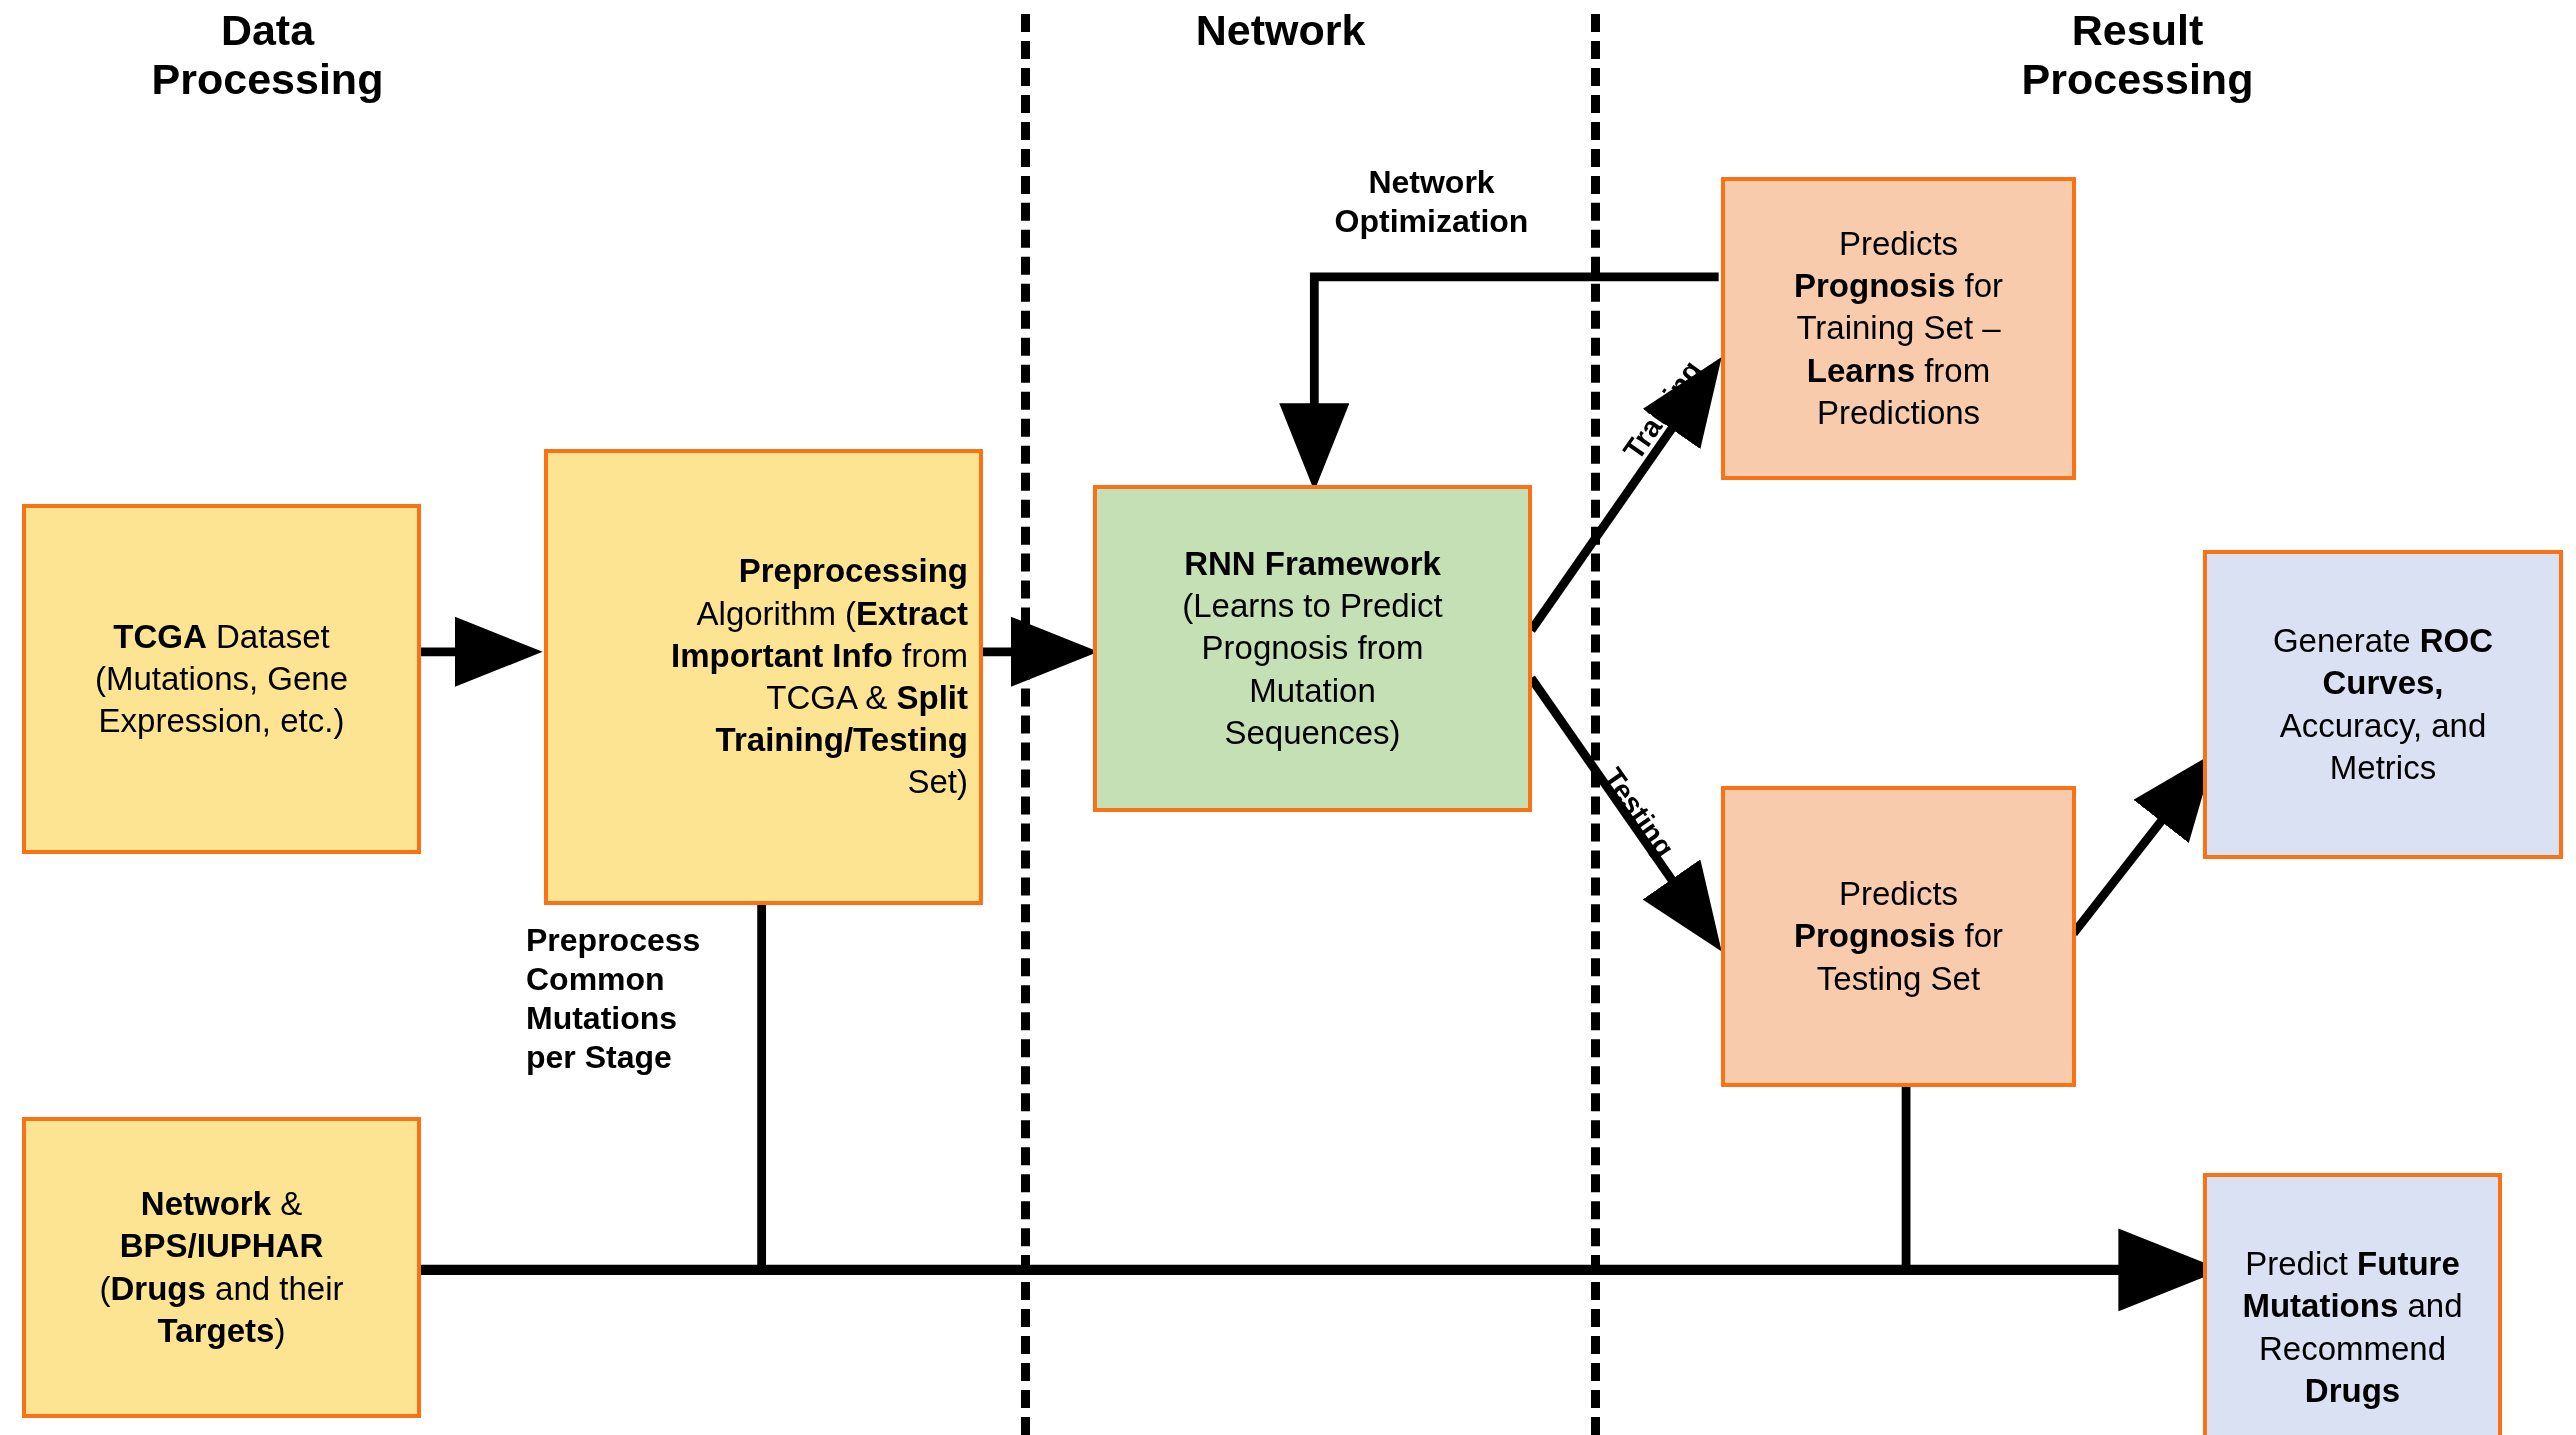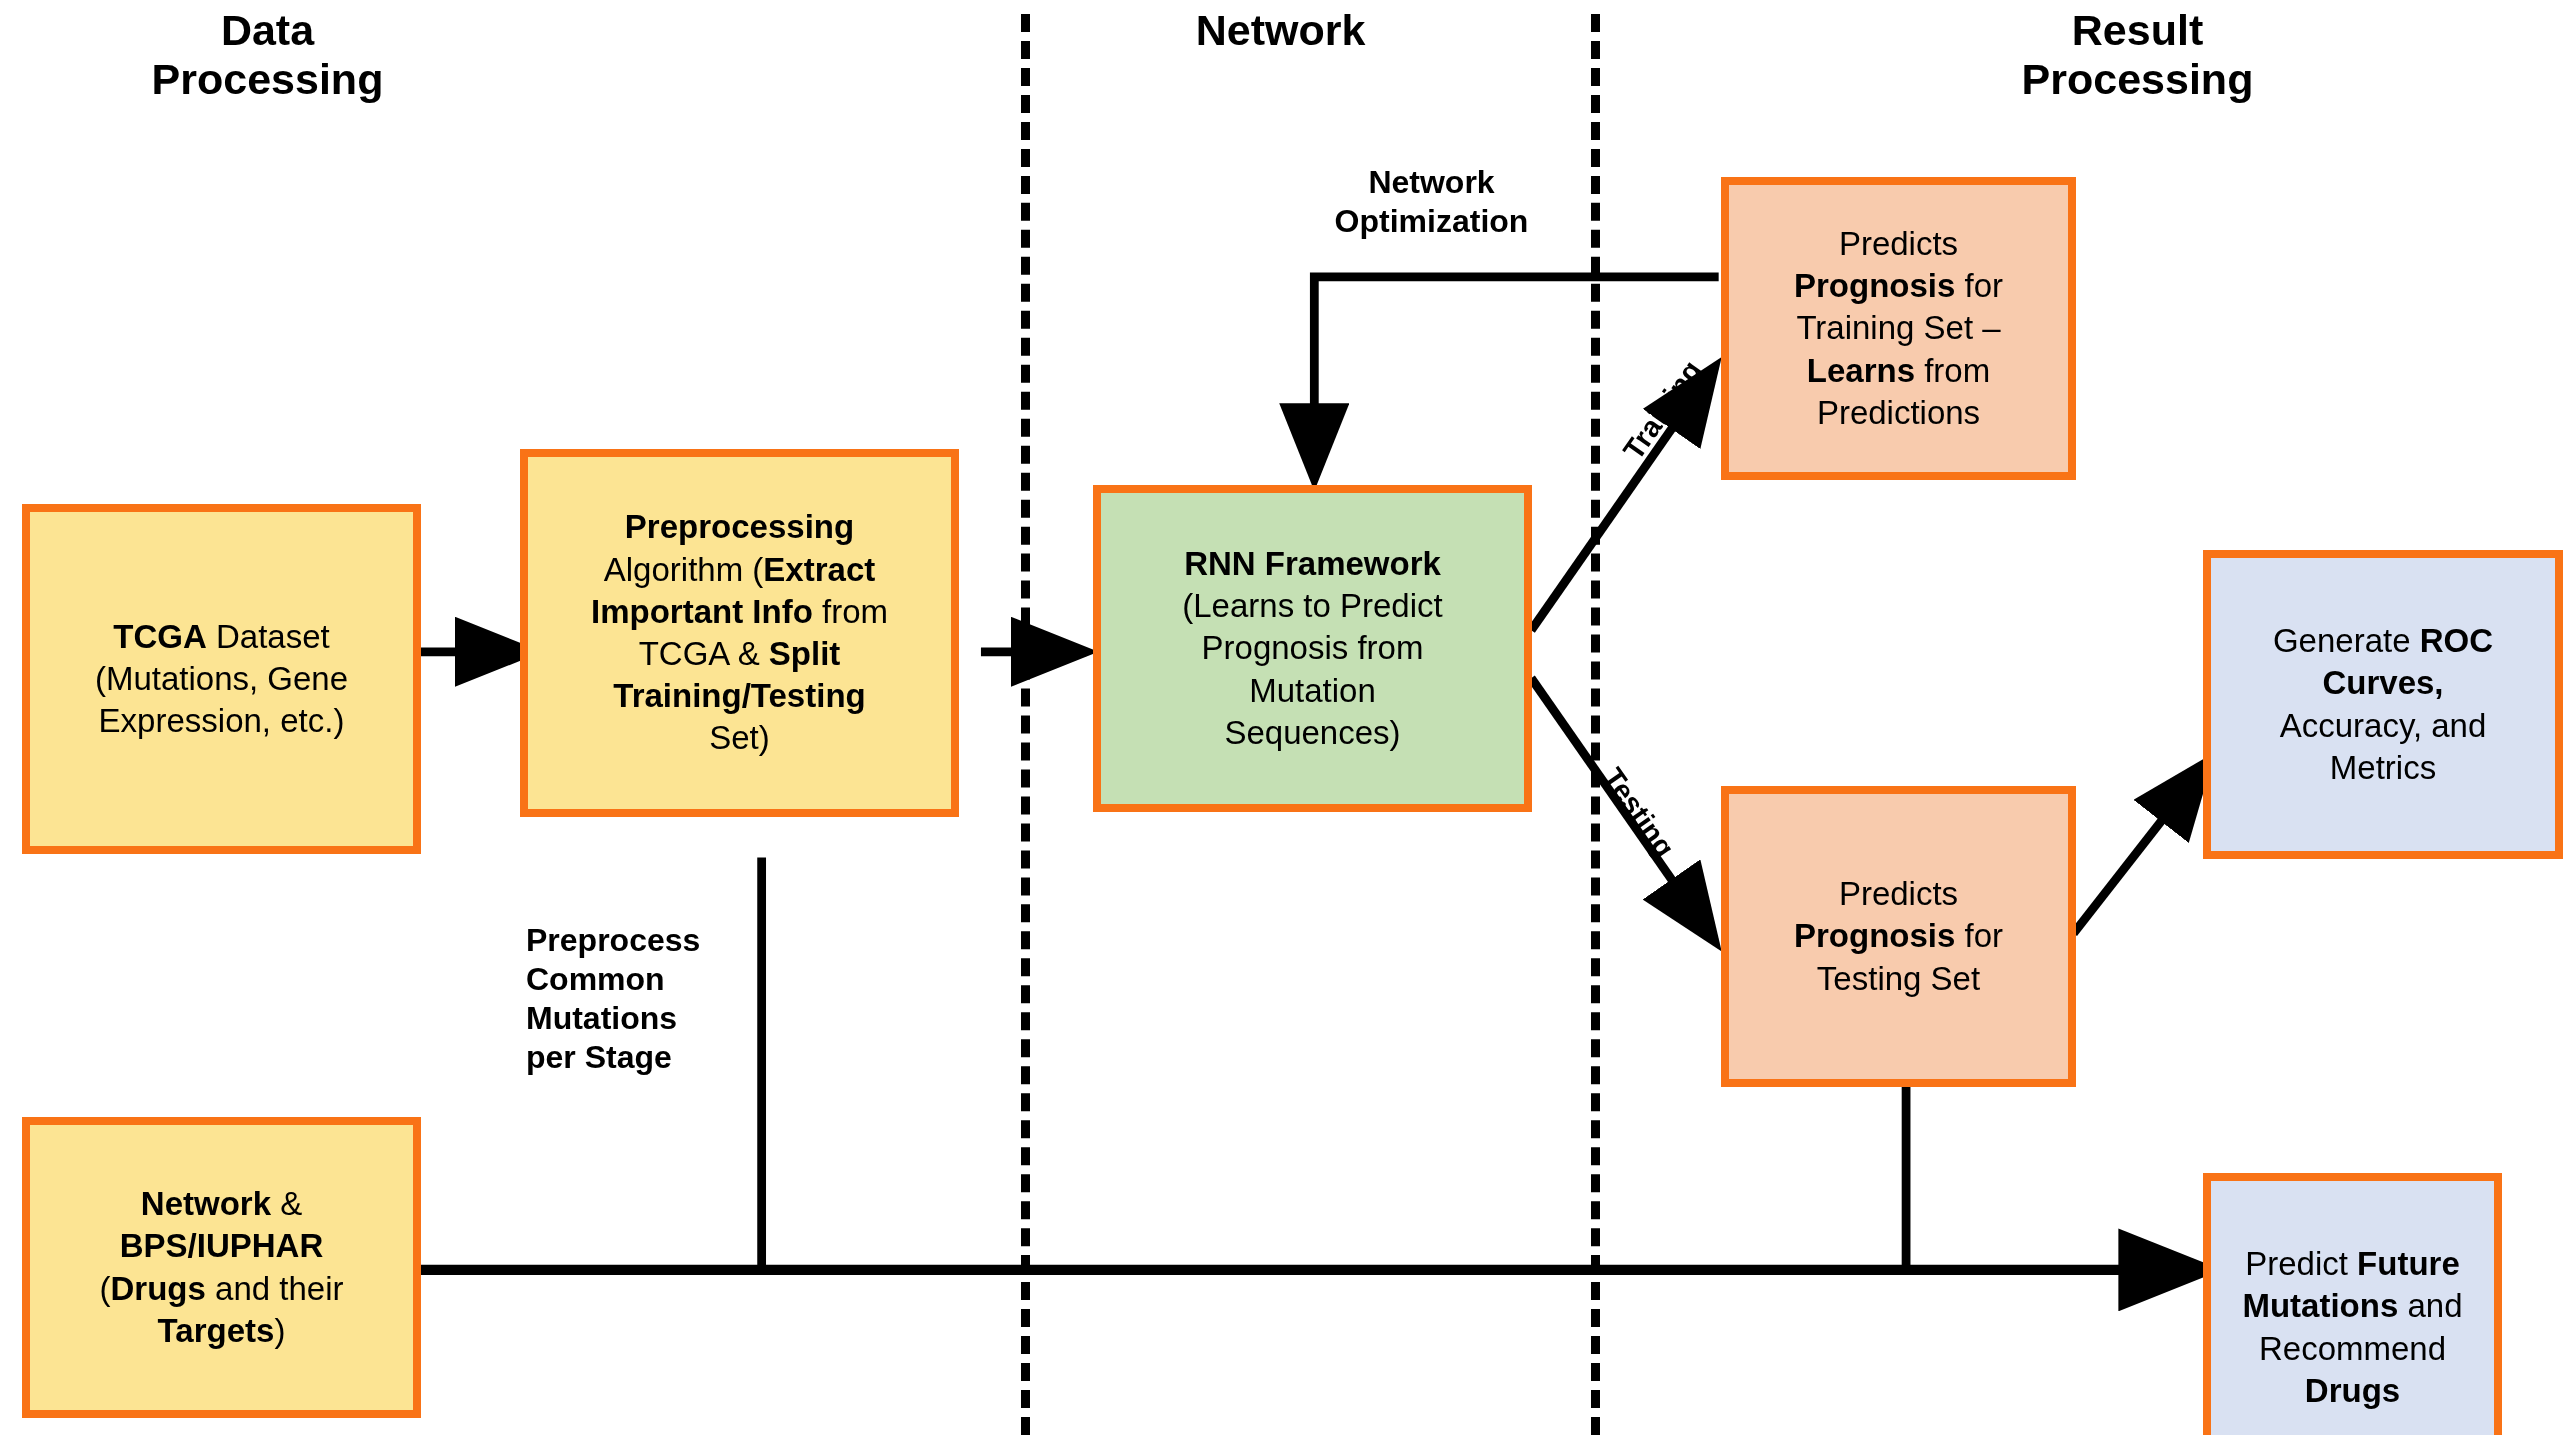--- a/index.html
+++ b/index.html
@@ -26,21 +26,21 @@
     white-space: pre-line;
   }
   .divider {
     position: absolute;
     width: 0;
     border-left: 9.6px dashed #000000;
   }
   .node {
     position: absolute;
     box-sizing: border-box;
-    border: 8px solid #f97316;
+    border: 4px solid #f97316;
     display: flex;
     align-items: center;
     justify-content: center;
     text-align: center;
     font-size: 33px;
     line-height: 1.28;
     color: #000000;
     padding: 4.8px 11px;
   }
   .node .inner { width: 100%; }
@@ -113,21 +113,21 @@
 
     <line x1="525" y1="1592" x2="2768" y2="1592" stroke="#000000" stroke-width="13" marker-end="url(#arrow)"></line>
   </svg>
 
   <div class="node yellow" style="left:22px; top:504px; width:399px; height:350px;">
     <div class="inner">
       <span><b>TCGA</b> Dataset<br>(Mutations, Gene<br>Expression, etc.)</span>
     </div>
   </div>
 
-  <div class="node yellow" style="left:520px; top:449px; width:439px; height:368px;">
+  <div class="node yellow" style="left:544px; top:449px; width:439px; height:456px;text-align:right;">
     <div class="inner">
       <span><b>Preprocessing</b><br>Algorithm (<b>Extract</b><br><b>Important Info</b> from<br>TCGA &amp; <b>Split</b><br><b>Training/Testing</b><br>Set)</span>
     </div>
   </div>
 
   <div class="node green" style="left:1093px; top:485px; width:439px; height:327px;">
     <div class="inner">
       <span><b>RNN Framework</b><br>(Learns to Predict<br>Prognosis from<br>Mutation<br>Sequences)</span>
     </div>
   </div>

